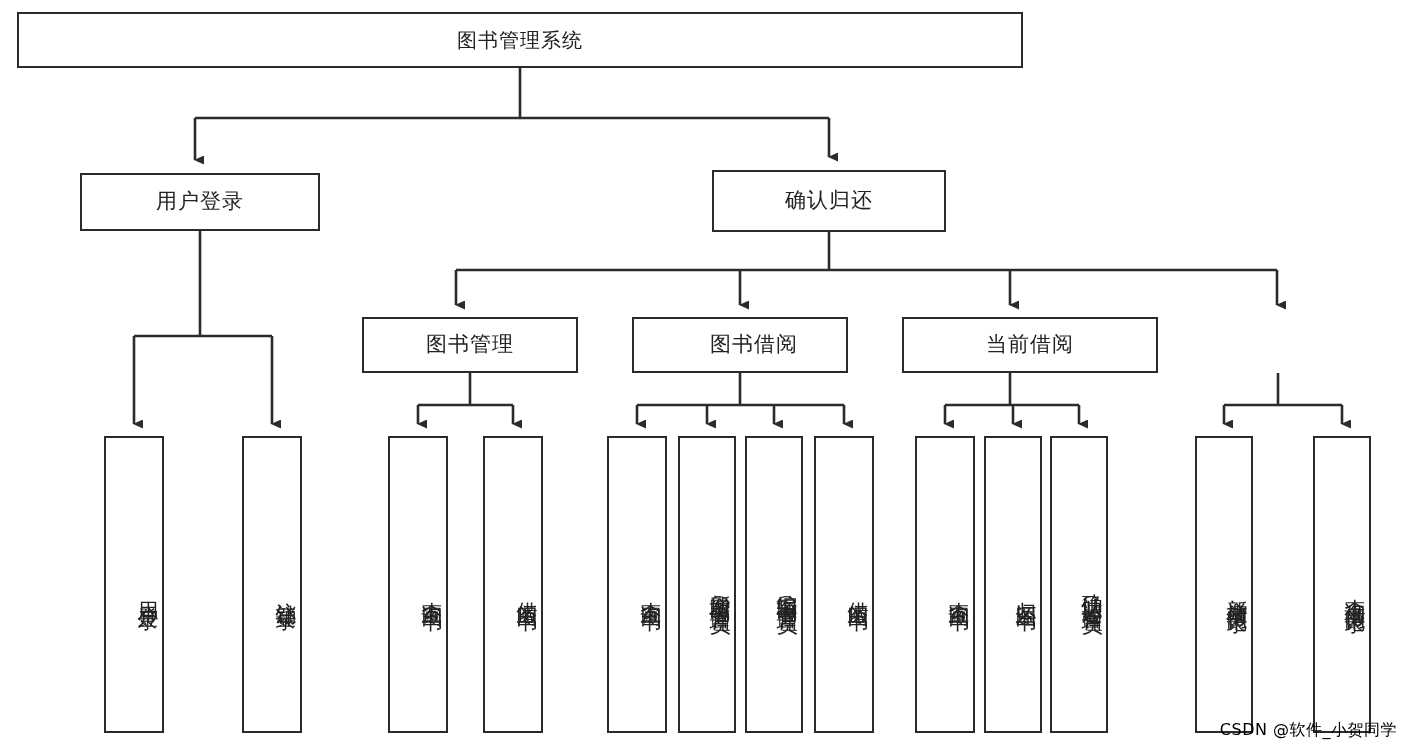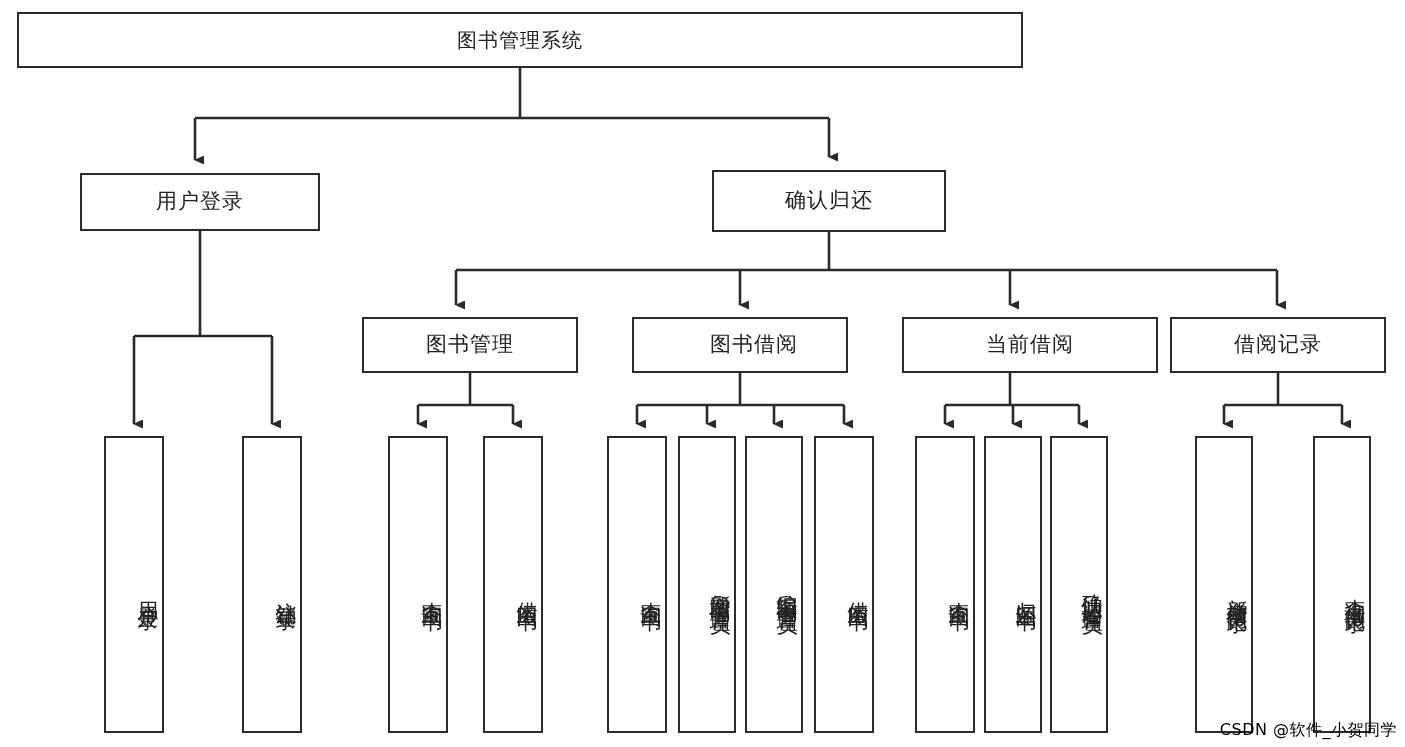--- a/index.html
+++ b/index.html
@@ -139,23 +139,20 @@
   </div>
 
   <div class="node horiz" style="left:632px; top:317px; width:216px; height:56px;padding-left:28px;">
     <span class="txt">图书借阅</span>
   </div>
 
   <div class="node horiz" style="left:902px; top:317px; width:256px; height:56px;">
     <span class="txt">当前借阅</span>
   </div>
 
-  <div class="node horiz" style="left:1170px; top:317px; width:216px; height:56px;">
-    <span class="txt">借阅记录</span>
-  </div>
 
   <div class="node vert" style="left:104px; top:436px; width:60px; height:297px;">
     <span class="txt">用户登录</span>
   </div>
 
   <div class="node vert" style="left:242px; top:436px; width:60px; height:297px;">
     <span class="txt">注销登录</span>
   </div>
 
   <div class="node vert" style="left:388px; top:436px; width:60px; height:297px;">

